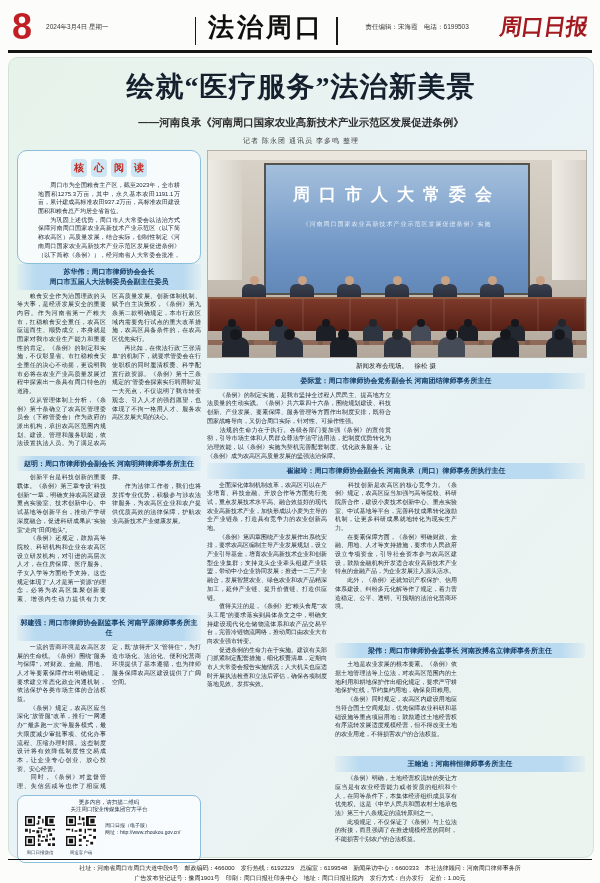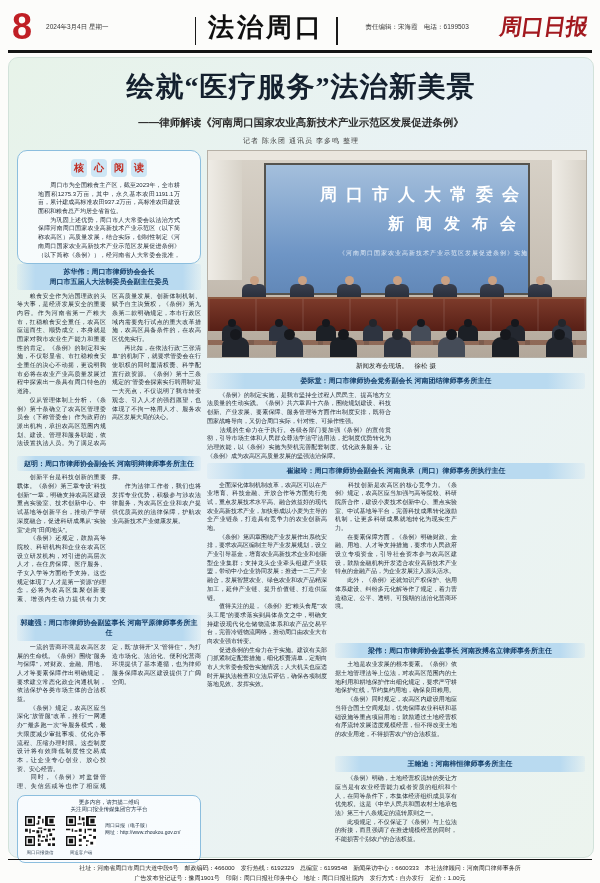--- a/index.html
+++ b/index.html
@@ -47,21 +47,21 @@
   .qr-label{font-size:4.5px;color:#345;margin-top:1px;line-height:1.1;}
   .qr-side{font-size:5px;color:#234;line-height:1.5;text-align:left;width:90px;padding-top:6px;word-break:break-all;}
   
   .rightcol{position:absolute;left:198px;top:92px;width:378px;}
   .photo{position:relative;width:378px;height:206px;overflow:hidden;border:1px solid #b6b0a6;
          background:linear-gradient(#d8d2c8,#c6beb3 62%,#b2a79a);}
   .ceiling{position:absolute;top:0;left:0;right:0;height:9px;background:#eae6de;}
   .pillar{position:absolute;top:9px;height:120px;width:34px;background:linear-gradient(90deg,#efece6,#d7d2c8);}
   .pillar.left{left:0;} .pillar.right{right:0;}
   .screen{position:absolute;left:56px;right:56px;top:12px;height:128px;border:2px solid #55534e;
-          background:linear-gradient(180deg,#a4bfdc,#6e95c5 70%,#6288b8);color:#fff;text-align:right;font-family:Liberation Mono, monospace;}
+          background:linear-gradient(180deg,#a4bfdc,#6e95c5 70%,#6288b8);color:#fff;text-align:center;font-family:Liberation Mono, monospace;}
   .scr1{font-size:17px;font-weight:bold;letter-spacing:9px;margin-top:18px;}
   .scr2{font-size:16px;font-weight:bold;letter-spacing:12px;margin-top:8px;}
   .scr3{font-size:6px;color:#e3ecf7;margin-top:14px;letter-spacing:1px;}
   .table{position:absolute;left:0;right:0;bottom:26px;height:32px;border-top:2px solid #8d5a41;
          background:linear-gradient(#7c3a2a,#571f16),
                     repeating-linear-gradient(90deg,rgba(255,255,255,.07) 0 2px,transparent 2px 47px);
          background-blend-mode:overlay;}
   .presenters{position:absolute;left:34px;right:34px;bottom:54px;display:flex;justify-content:space-between;}
   .p{width:24px;height:19px;background:linear-gradient(#3a4150,#232833);border-radius:6px 6px 0 0;position:relative;}
   .p::before{content:"";position:absolute;top:-8px;left:8px;width:9px;height:9px;border-radius:50%;background:#c9a184;}
@@ -97,21 +97,21 @@
       <span class="section-title">法治周口</span>
       <span class="vbar"></span>
     </div>
     <div class="editor">责任编辑：宋海霞　电话：6199503</div>
     <div class="brand">周口日报</div>
   </div>
   <div class="rule"></div>
 
   <div class="content">
     <div class="headline">绘就“医疗服务”法治新美景</div>
-    <div class="subhead">——律师解读《河南周口国家农业高新技术产业示范区发展促进条例》</div>
+    <div class="subhead">——河南良承《河南周口国家农业高新技术产业示范区发展促进条例》</div>
     <div class="byline">记者 陈永团 通讯员 李多鸣 整理</div>
 
     <div class="leftcol">
       <div class="core-box">
         <div class="core-title">
           <span>核</span><span>心</span><span>阅</span><span>读</span>
         </div>
         <div class="btxt" style="height:78px;">　　周口市为全国粮食主产区，截至2023年，全市耕地面积1275.3万亩，其中，永久基本农田1191.1万亩，累计建成高标准农田937.2万亩，高标准农田建设面积和粮食总产均居全省首位。
 　　为巩固上述优势，周口市人大常委会以法治方式保障河南周口国家农业高新技术产业示范区（以下简称农高区）高质量发展，结合实际，创制性制定《河南周口国家农业高新技术产业示范区发展促进条例》（以下简称《条例》），经河南省人大常委会批准，于2024年3月1日起施行。周口市多位律师对《条例》进行了解读。</div>
       </div>
@@ -162,21 +162,20 @@
       </div>
     </div>
 
     <div class="rightcol">
       <div class="photo">
         <div class="ceiling"></div>
         <div class="pillar left"></div>
         <div class="pillar right"></div>
         <div class="screen">
           <div class="scr1">周口市人大常委会</div>
-          <div class="scr2">新闻发布会</div>
           <div class="scr3">《河南周口国家农业高新技术产业示范区发展促进条例》实施</div>
         </div>
         <div class="presenters">
           <div class="p"></div>
             <div class="p"></div>
             <div class="p"></div>
             <div class="p"></div>
             <div class="p"></div>
             <div class="p"></div>
             <div class="p"></div>

